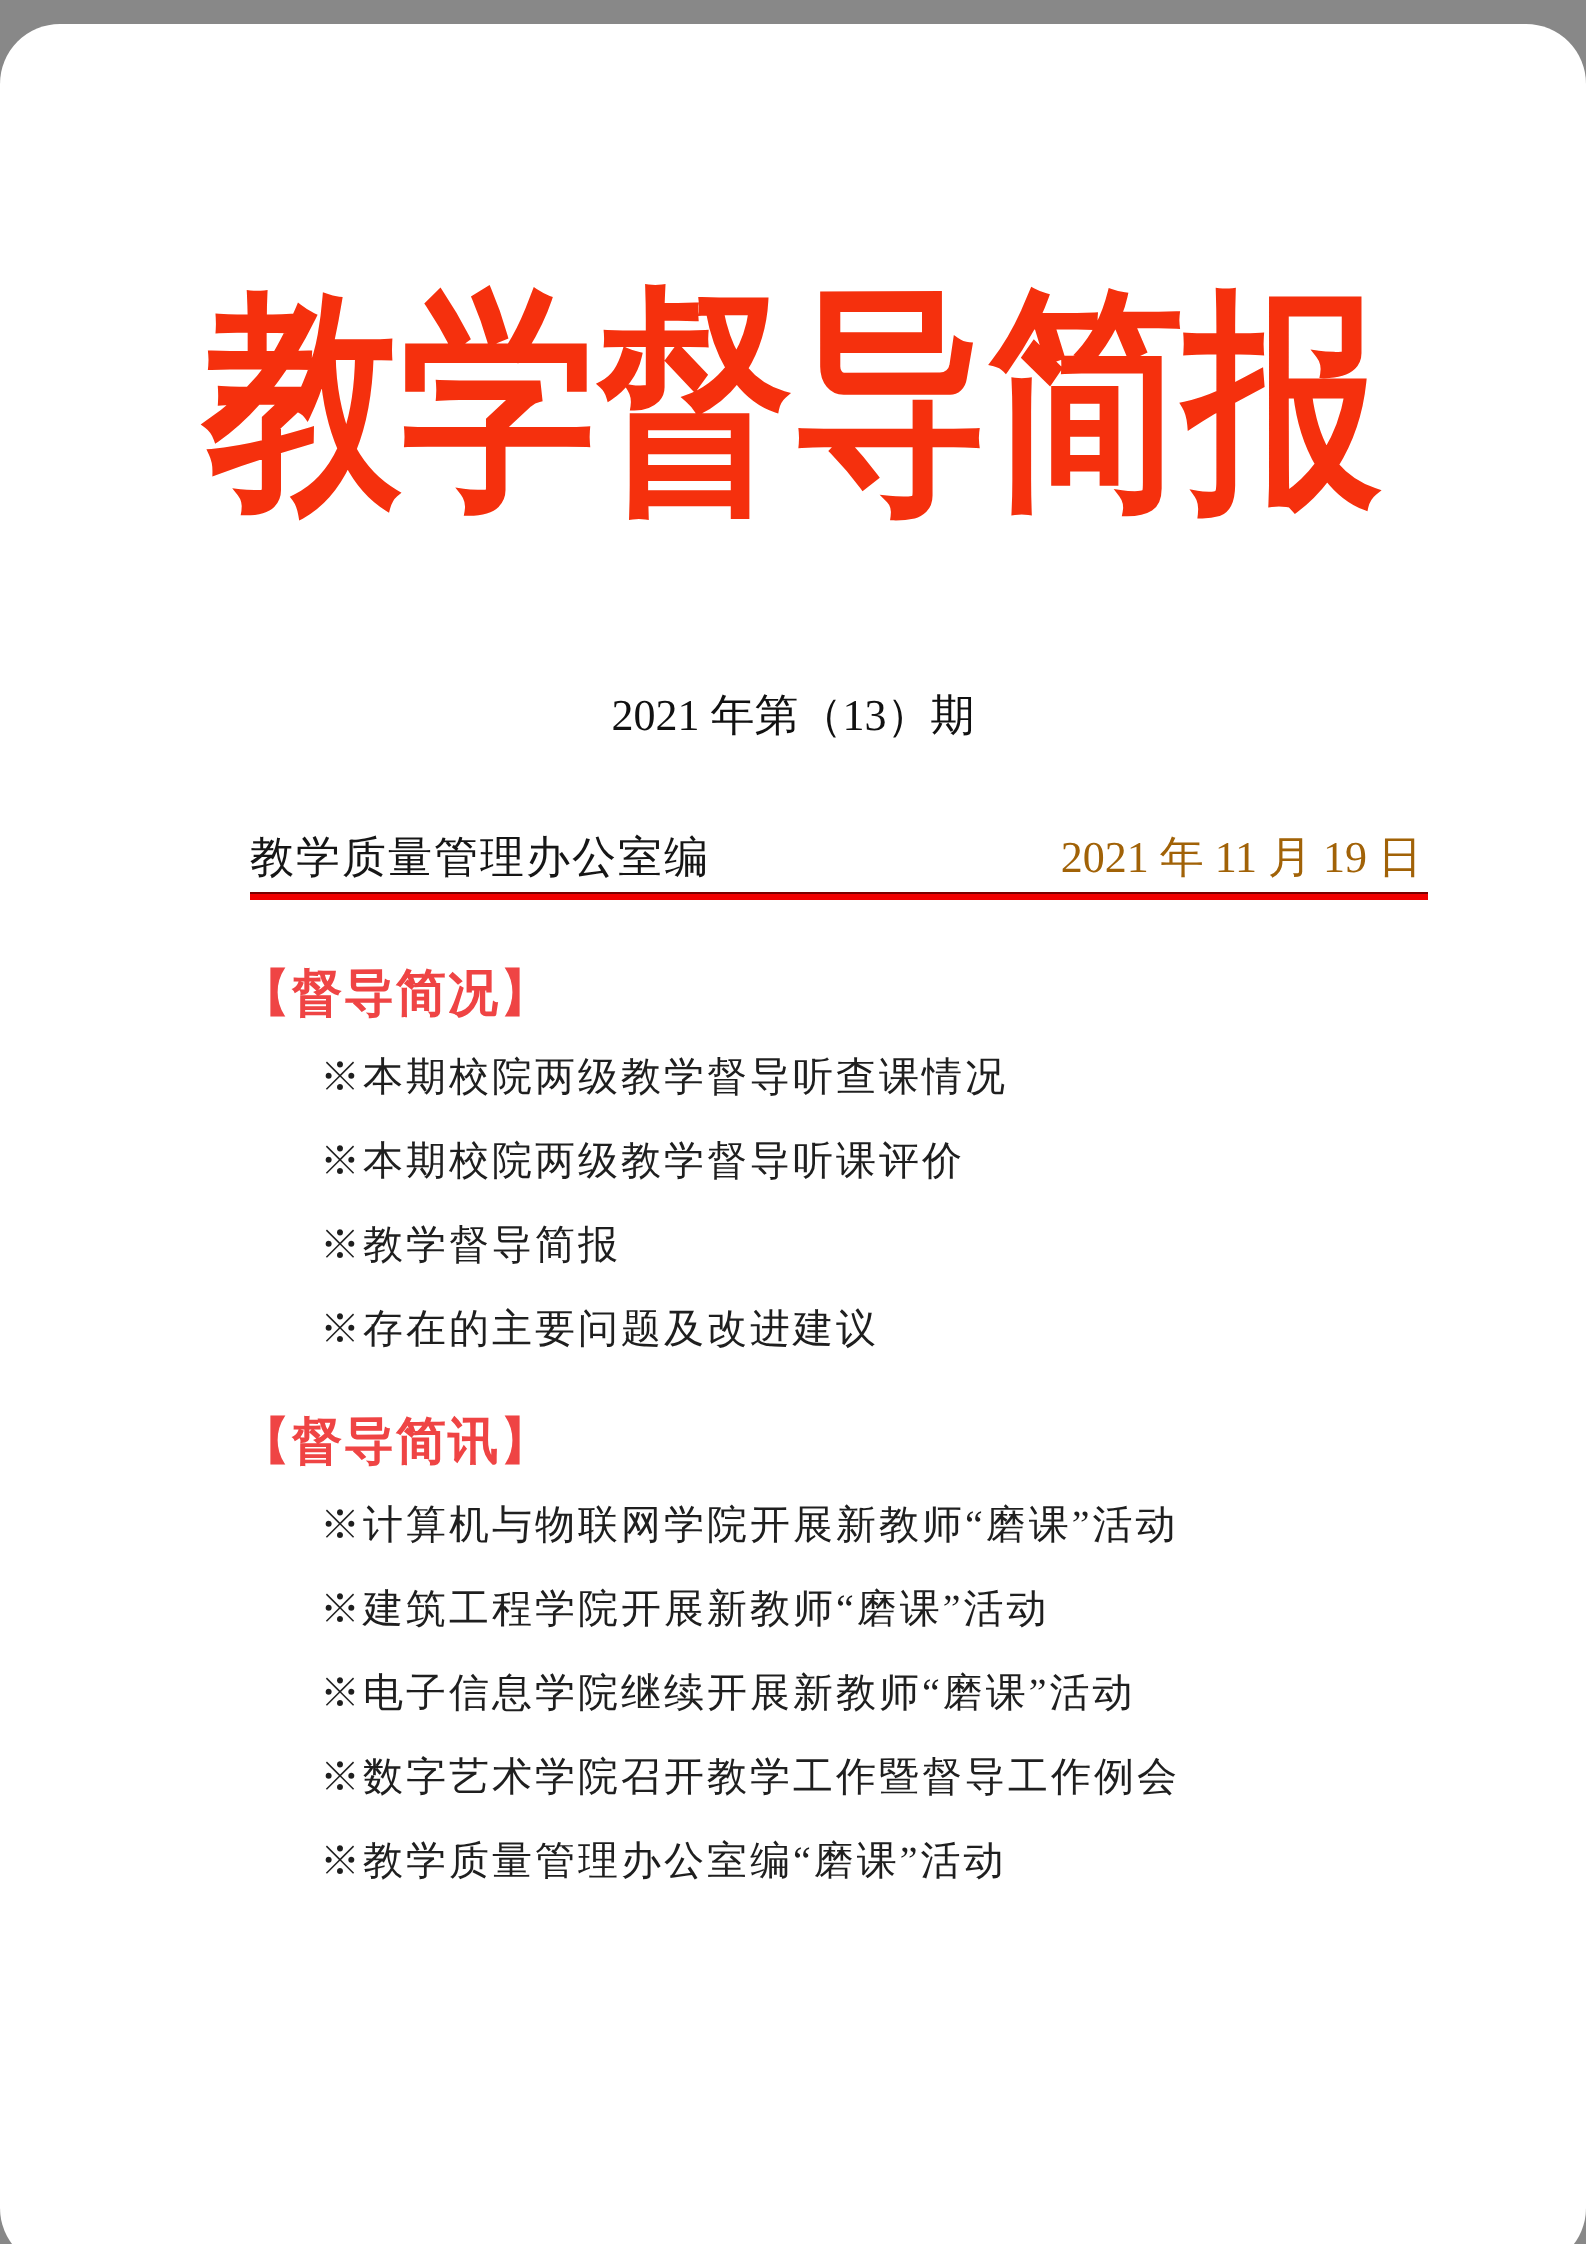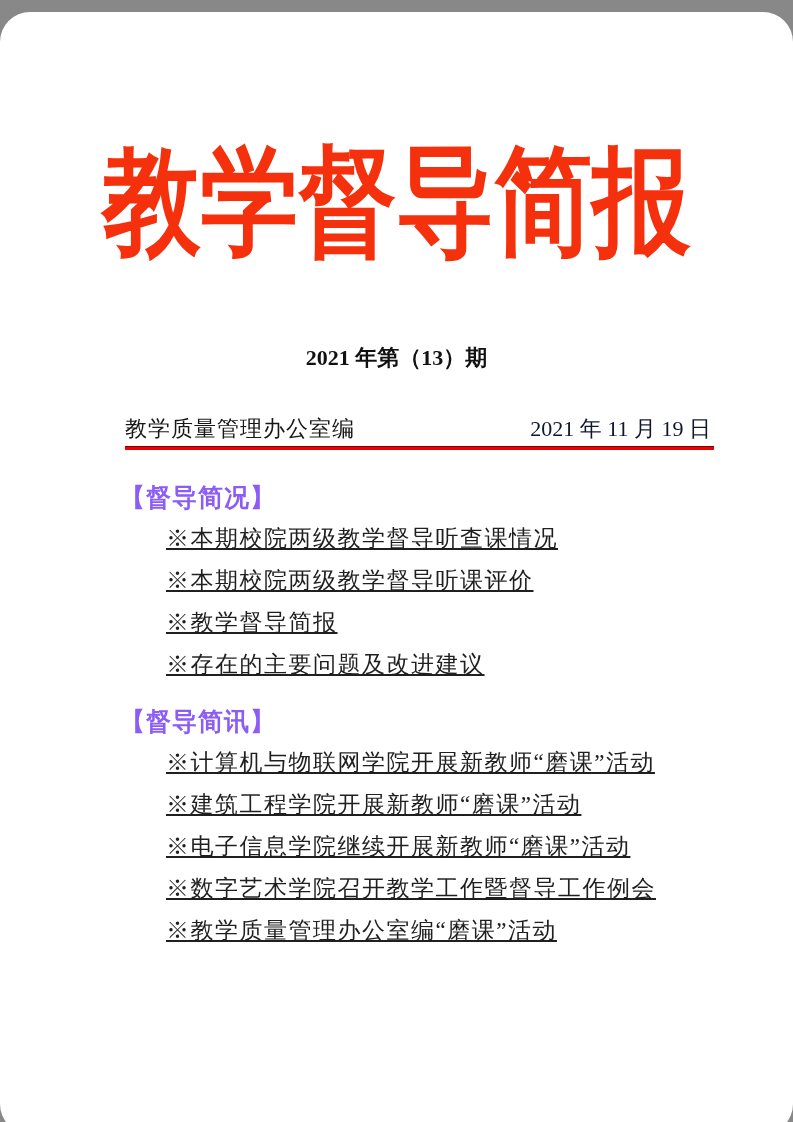--- a/index.html
+++ b/index.html
@@ -39,40 +39,39 @@
   
   .issue {
     position: absolute;
     top: 332px;
     left: 0;
     right: 0;
     text-align: center;
     font-size: 22px;
     line-height: 28px;
     color: #111111;
-    font-weight: bold;
   }
   
   .masthead {
     position: absolute;
     top: 402px;
     left: 125px;
     right: 82px;
     display: flex;
     justify-content: space-between;
     align-items: baseline;
     font-size: 22px;
     line-height: 30px;
   }
   .masthead .editor {
     letter-spacing: 1px;
     color: #161616;
   }
   .masthead .date {
-    color: #0f172a;
+    color: #a16207;
   }
   
   .rule {
     position: absolute;
     top: 434px;
     left: 125px;
     width: 589px;
     height: 3px;
     background: #f10000;
     border-top: 1px solid #7a0000;
@@ -83,35 +82,34 @@
     top: 464px;
     left: 120px;
     width: 594px;
   }
   .content h2 {
     margin: 0;
     font-family: "Liberation Sans", "DejaVu Sans", sans-serif;
     font-weight: bold;
     font-size: 25px;
     line-height: 42px;
-    color: #8b5cf6;
+    color: #ef4444;
     letter-spacing: 1px;
   }
   .content h2.second {
     margin-top: 14px;
   }
   .content p.item {
     margin: 0;
-    font-size: 23px;
+    font-size: 20px;
     line-height: 42px;
     text-indent: 2em;
     letter-spacing: 1.5px;
     text-align: justify;
     color: #1f1f1f;
-    text-decoration: underline;
   }
 </style>
 </head>
 <body>
 
 <div class="page">
 
   <h1 class="title">教学督导简报</h1>
 
   <div class="issue">2021 年第（13）期</div>

